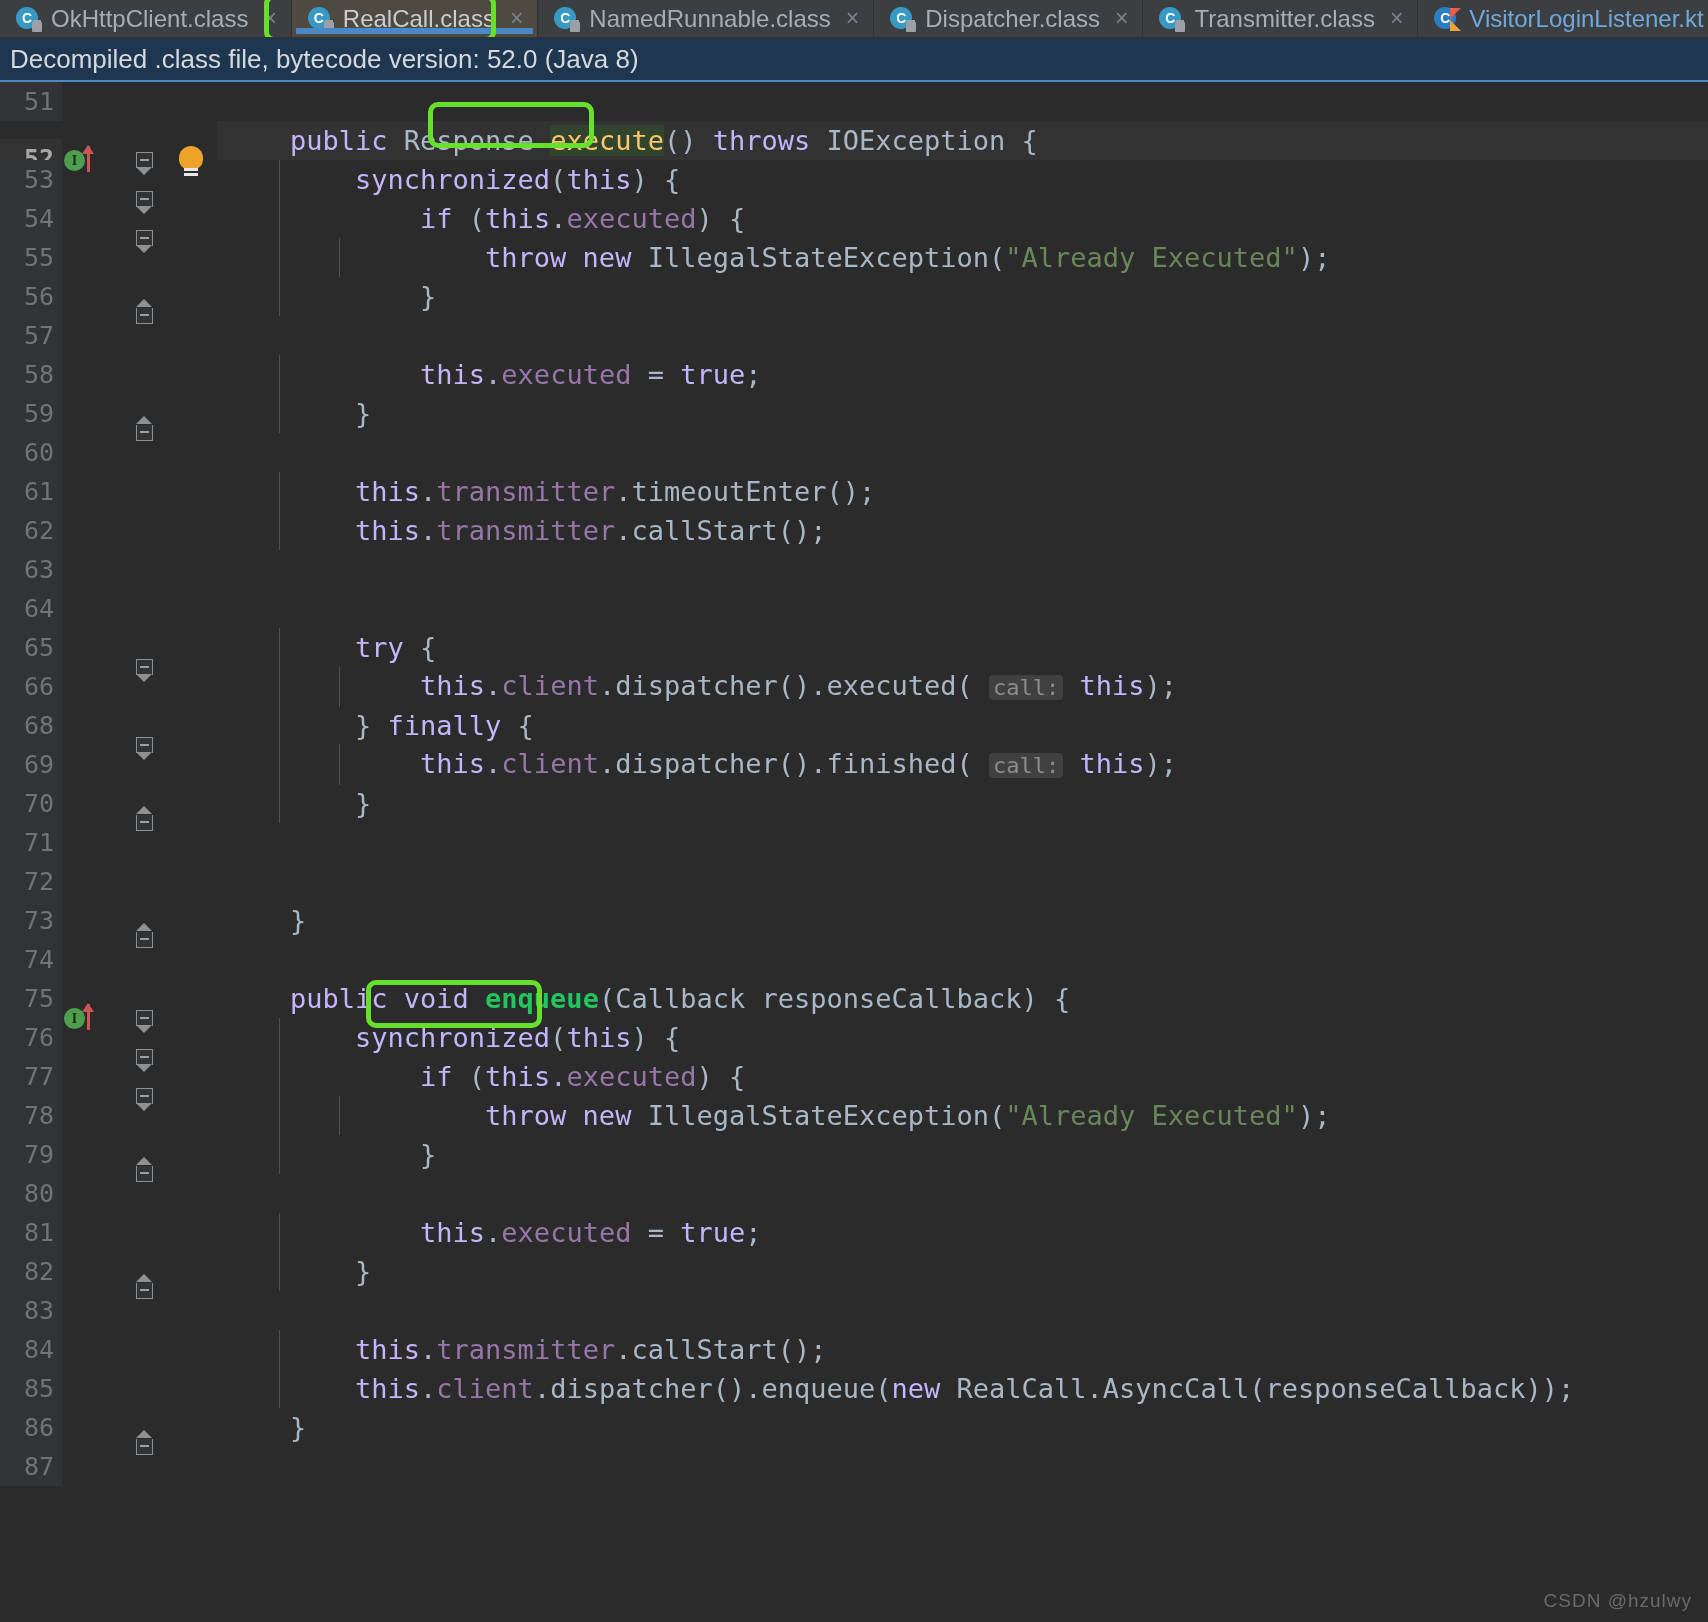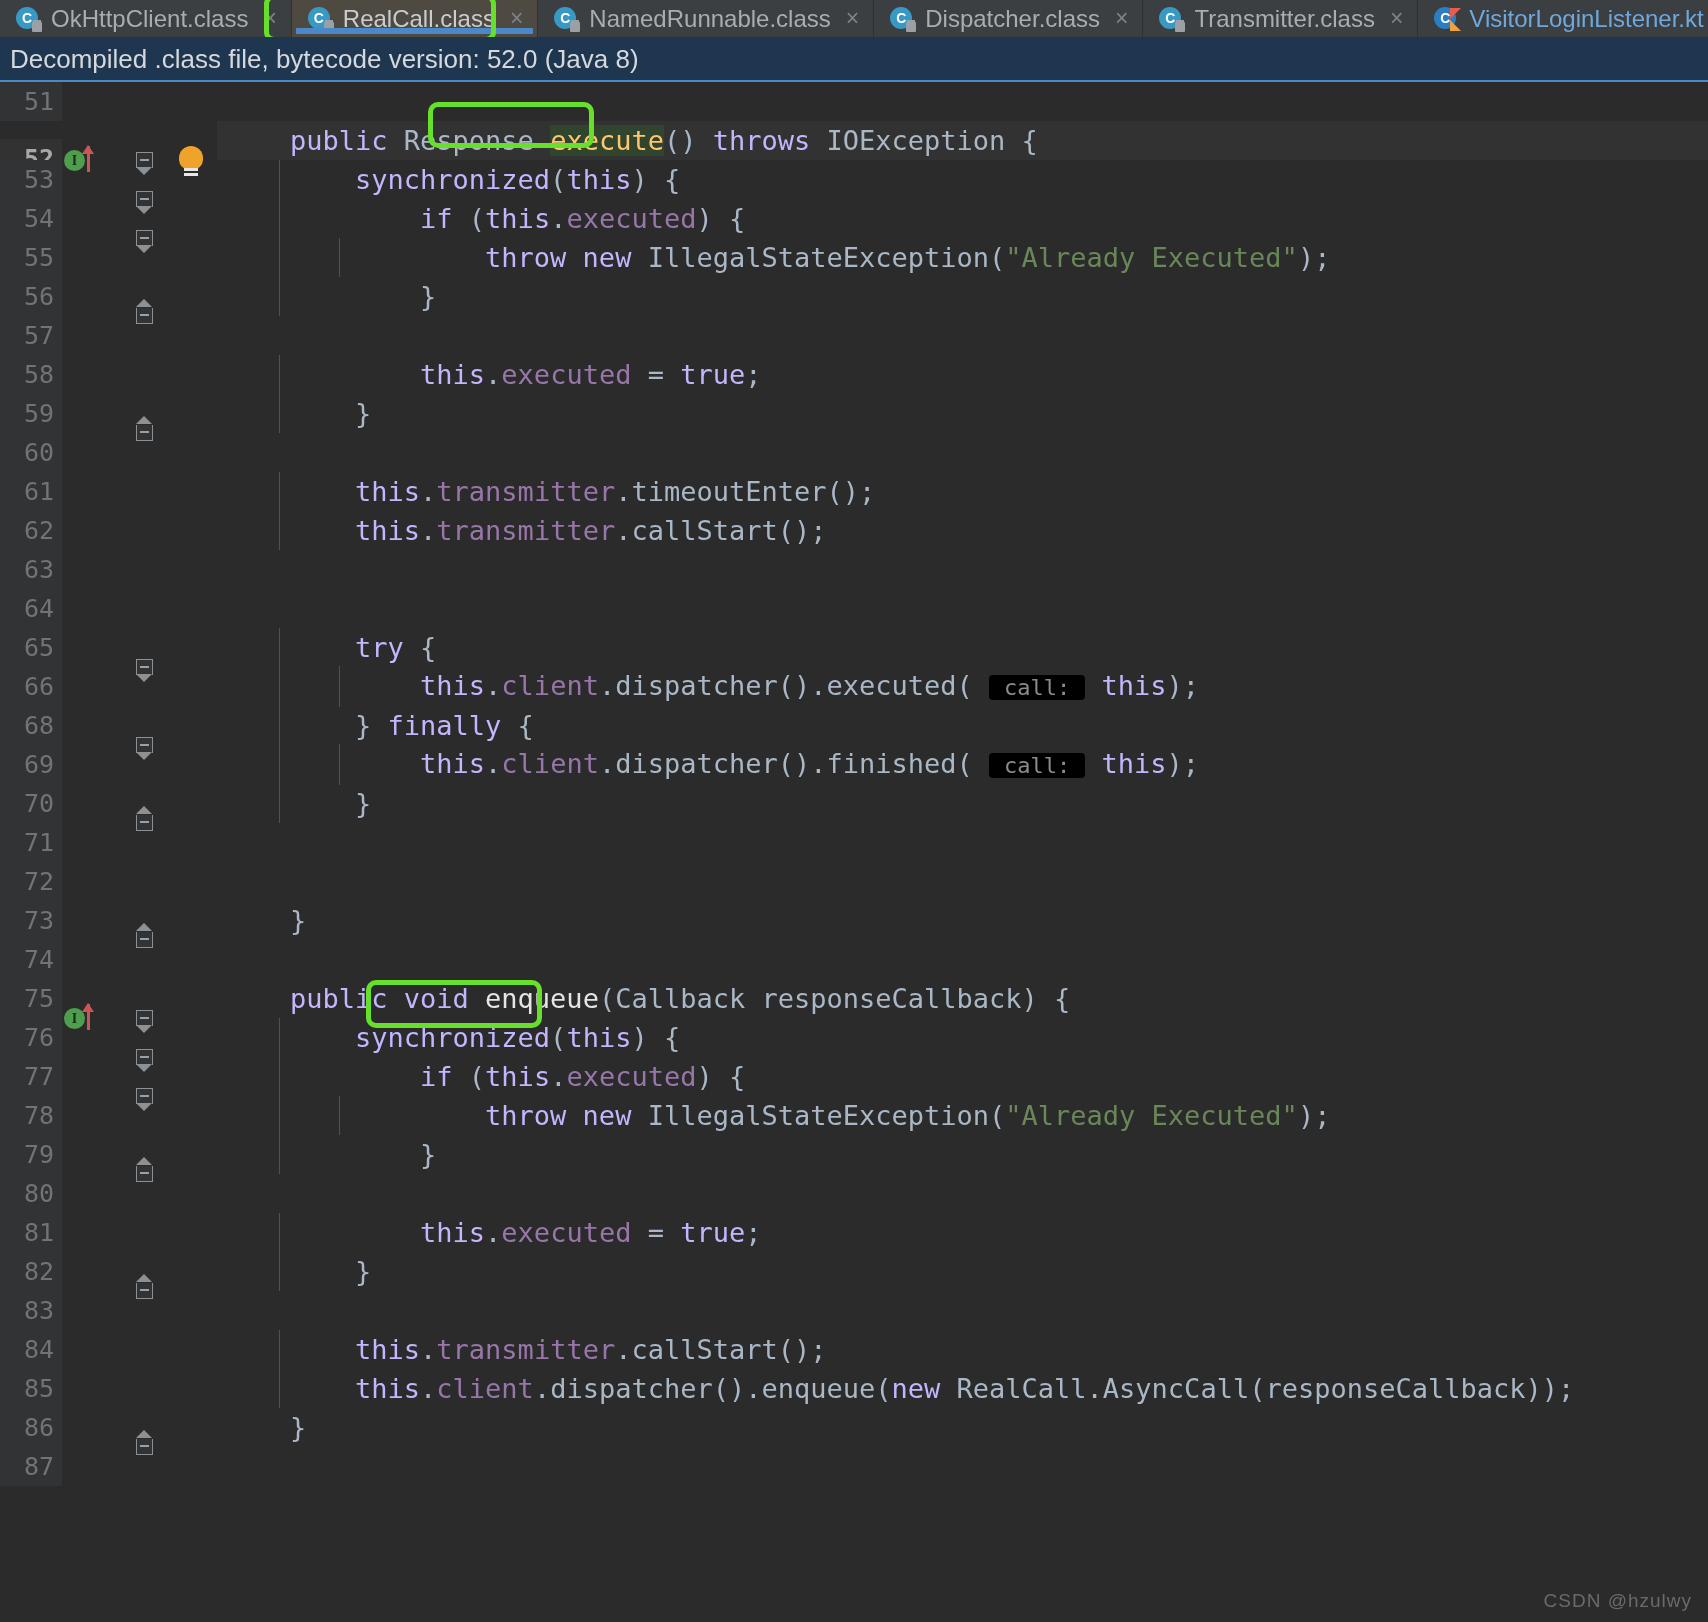--- a/index.html
+++ b/index.html
@@ -249,30 +249,30 @@
   }
 
   
   .codecell .ig {
     position: absolute; top: 0; bottom: 0;
     width: 1px; background: #4f5254;
   }
 
   
   .kw   { color: #c4b5fd; }
-  .mth  { color: #e5e5e5; }
+  .mth  { color: #22c55e; font-weight: bold; }
   .fld  { color: #9876aa; }
   .str  { color: #6a8759; }
   .pl   { color: #a9b7c6; }
 
   .hint {
-    background: #000000;
+    background: #404040;
     color: #8c8c8c;
     border-radius: 4px;
-    padding: 0 15px;
+    padding: 0 4px;
     font-size: 22px;
   }
 
   
   .sel {
     background: #31442e;
     color: #ffc66d;
   }
   .caret {
     display: inline-block;

